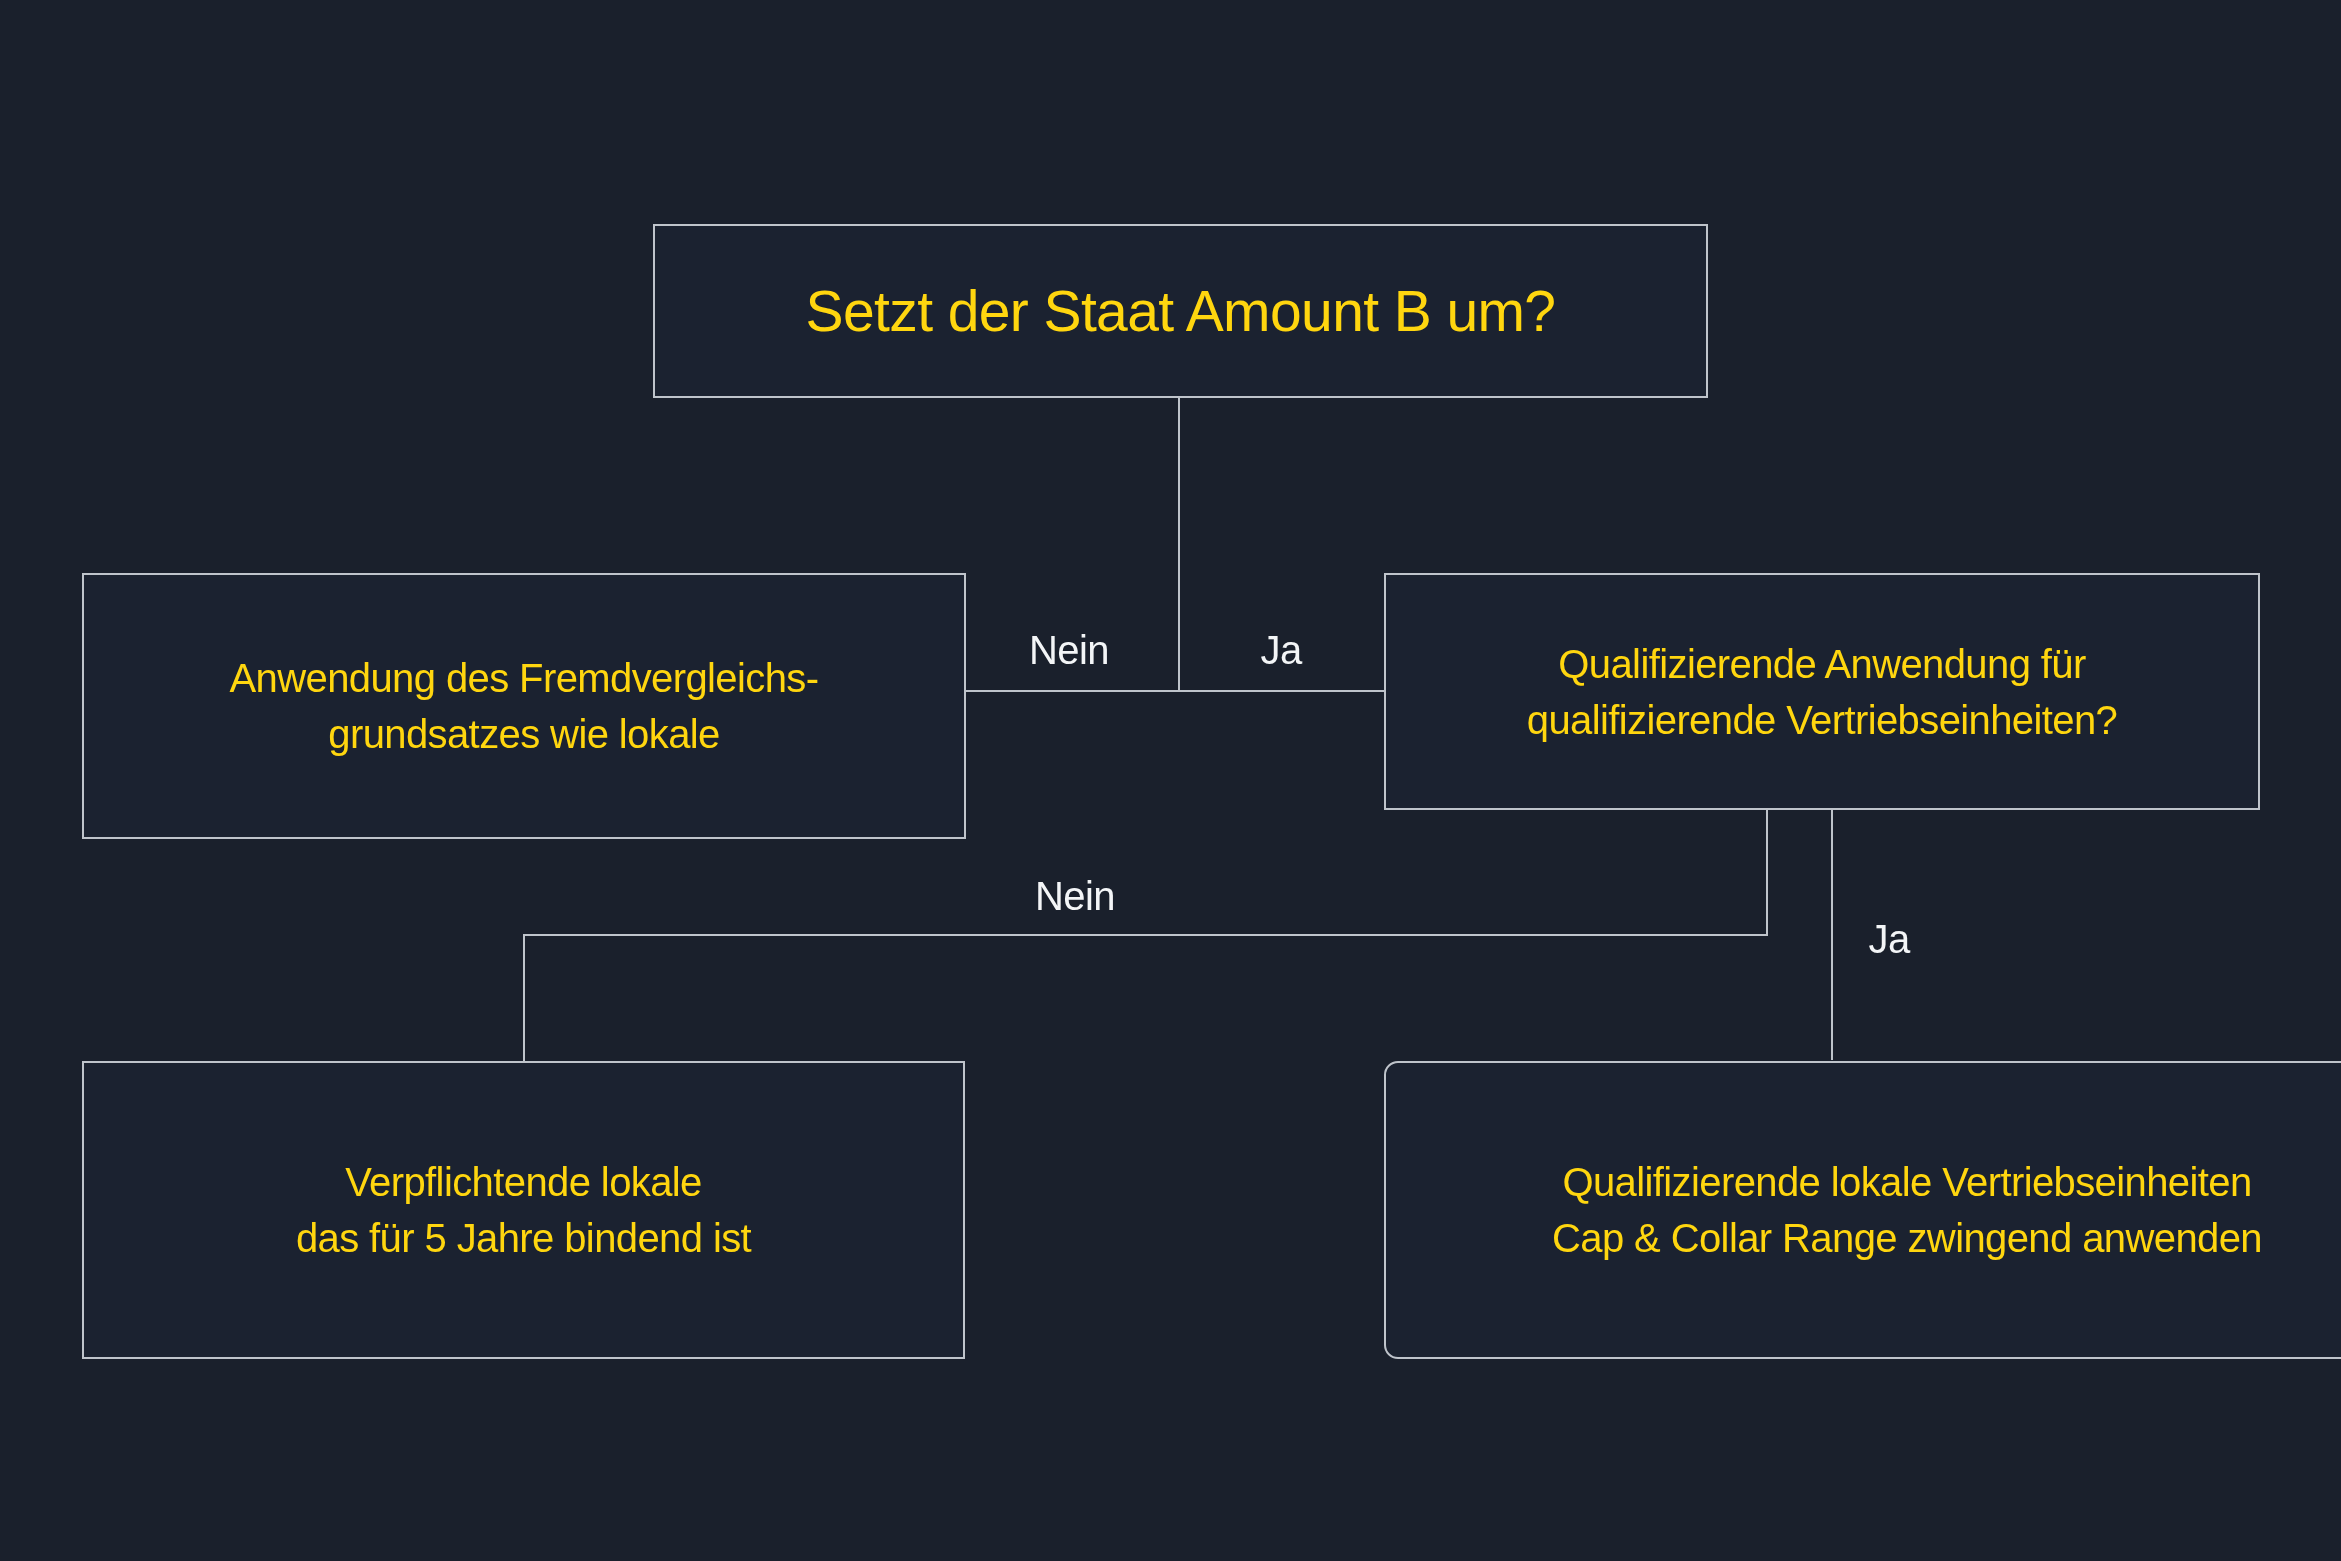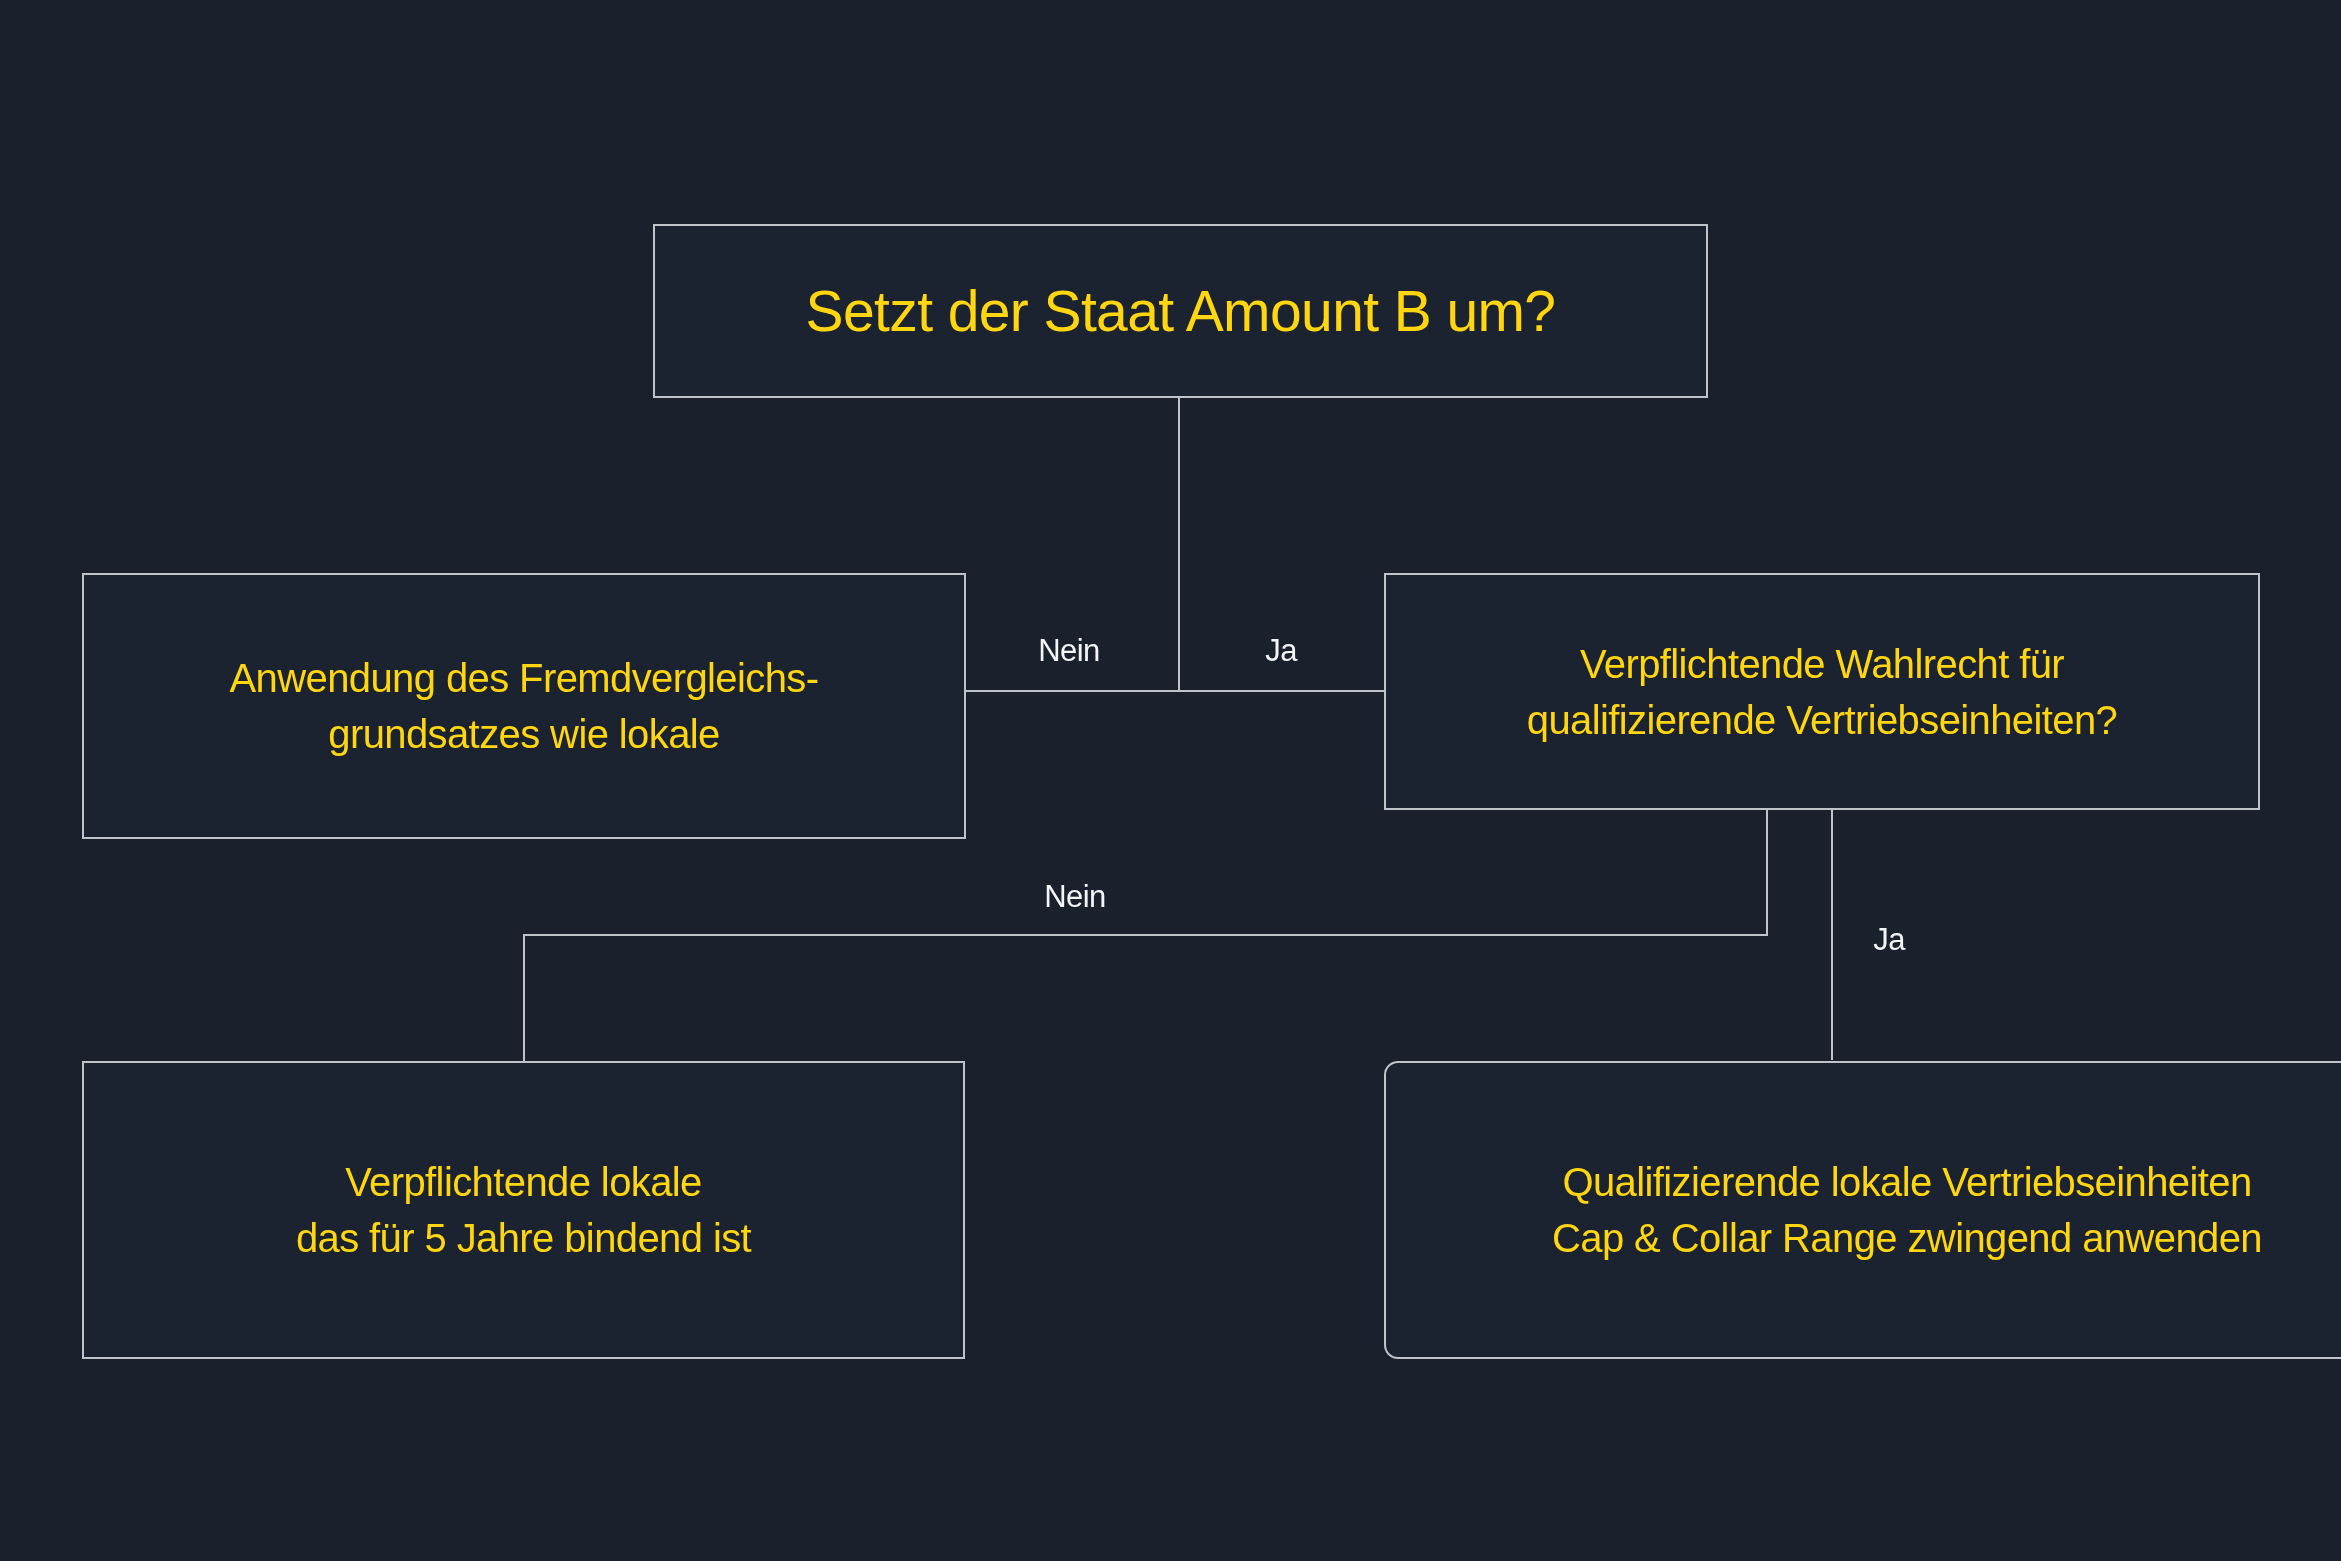--- a/index.html
+++ b/index.html
@@ -42,21 +42,21 @@
     line-height: 67px;
     letter-spacing: -0.6px;
   }
   .edge {
     position: absolute;
     background: var(--connector);
   }
   .edge-label {
     position: absolute;
     color: var(--text-white);
-    font-size: 31px;
+    font-size: 40px;
     line-height: 43px;
     letter-spacing: -0.6px;
     transform: translate(-50%, -50%);
     white-space: nowrap;
   }
   
   #node-root        { left: 653px; top: 224px;  width: 1055px; height: 174px; }
   #node-left        { left: 82px;  top: 573px;  width: 884px; height: 266px; }
   #node-right       { left: 1384px; top: 573px;  width: 876px; height: 237px; }
   #node-bottomleft  { left: 82px;  top: 1061px; width: 883px; height: 298px; }
@@ -94,21 +94,21 @@
   <div class="node root" id="node-root">
     <div class="txt">Setzt der Staat Amount B um?</div>
   </div>
 
   <div class="node" id="node-left">
     <div class="txt">Anwendung des Fremdvergleichs-</div>
     <div class="txt">grundsatzes wie lokale</div>
   </div>
 
   <div class="node" id="node-right">
-    <div class="txt">Verpflichtende Wahlrecht für</div>
+    <div class="txt">Qualifizierende Anwendung für</div>
     <div class="txt">qualifizierende Vertriebseinheiten?</div>
   </div>
 
   <div class="node" id="node-bottomleft">
     <div class="txt">Verpflichtende lokale</div>
     <div class="txt">das für 5 Jahre bindend ist</div>
   </div>
 
   <div class="node" id="node-bottomright">
     <div class="txt">Qualifizierende lokale Vertriebseinheiten</div>

